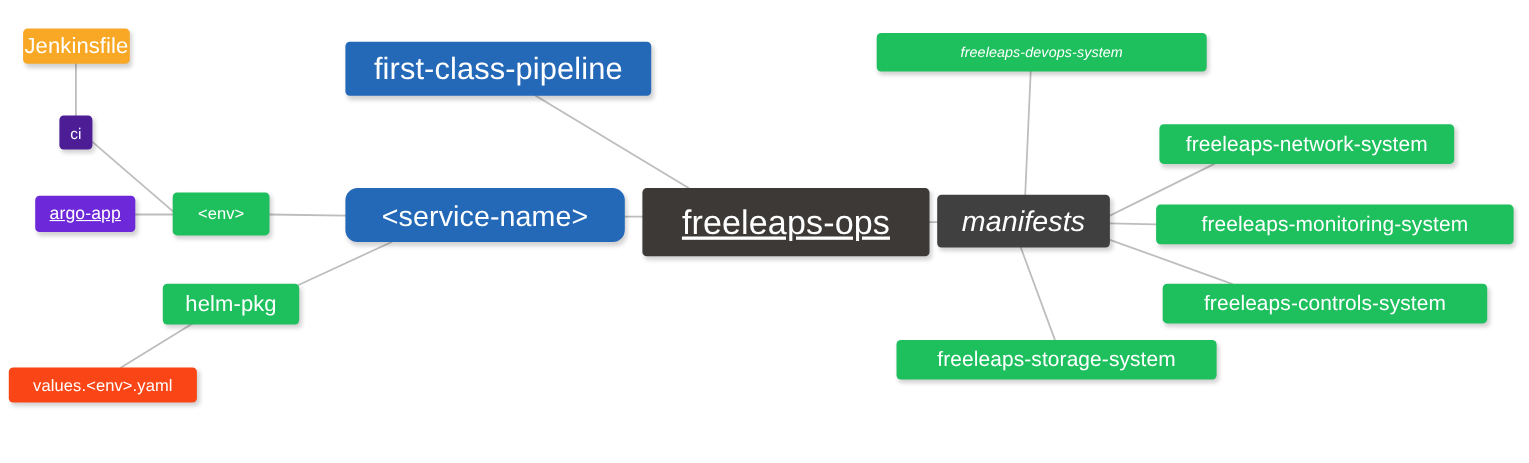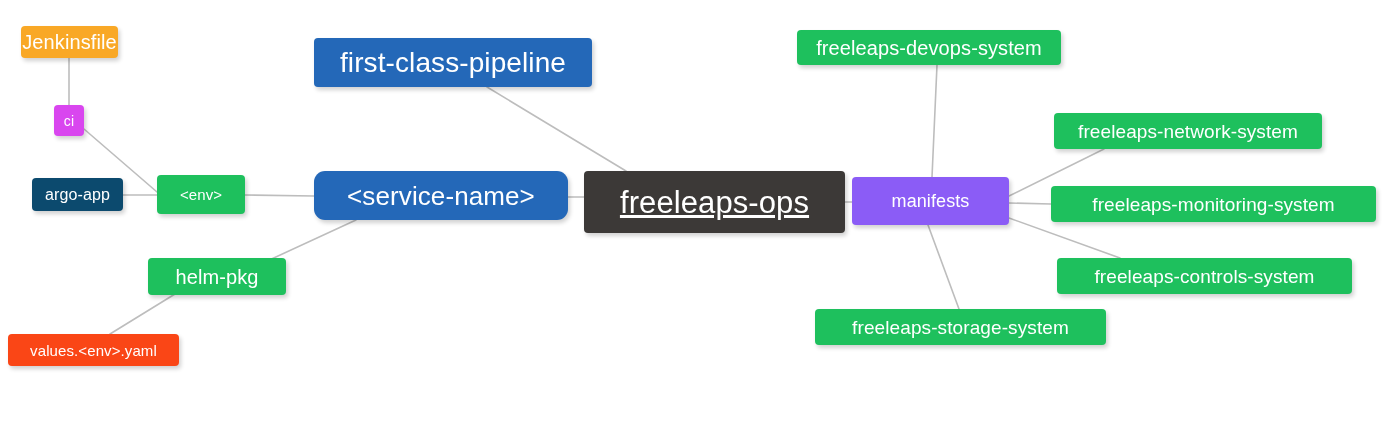--- a/index.html
+++ b/index.html
@@ -60,48 +60,48 @@
       <line x1="1009" y1="196" x2="1104" y2="149" stroke="#bdbdbd" stroke-width="1.6" stroke-linecap="round"></line>
       <line x1="1009" y1="203" x2="1051" y2="204" stroke="#bdbdbd" stroke-width="1.6" stroke-linecap="round"></line>
       <line x1="1009" y1="218" x2="1120" y2="258" stroke="#bdbdbd" stroke-width="1.6" stroke-linecap="round"></line>
       <line x1="928" y1="225" x2="959" y2="309" stroke="#bdbdbd" stroke-width="1.6" stroke-linecap="round"></line>
     </svg>
 
   <div id="node-layer">
       <div class="node" style="left: 21px; top: 26px; width: 97px; height: 32px; background: rgb(249, 168, 38); font-size: 20px;">
         <span>Jenkinsfile</span>
       </div>
-      <div class="node" style="left: 54px; top: 105px; width: 30px; height: 31px; background: #d946ef; font-size: 14px;">
+      <div class="node" style="left: 54px; top: 105px; width: 30px; height: 31px; background: #4c1d95; font-size: 14px;">
         <span>ci</span>
       </div>
-      <div class="node" style="left: 32px; top: 178px; width: 91px; height: 33px; background: #0c4a6e; font-size: 16px;">
+      <div class="node" style="left: 32px; top: 178px; width: 91px; height: 33px; background: #6d28d9; font-size: 16px; text-decoration: underline;">
         <span>argo-app</span>
       </div>
       <div class="node" style="left: 157px; top: 175px; width: 88px; height: 39px; background: rgb(30, 192, 93); font-size: 15px;">
         <span>&lt;env&gt;</span>
       </div>
-      <div class="node" style="left: 148px; top: 258px; width: 138px; height: 37px; background: rgb(30, 192, 93); font-size: 20px;">
+      <div class="node" style="left: 148px; top: 258px; width: 124px; height: 37px; background: rgb(30, 192, 93); font-size: 20px;">
         <span>helm-pkg</span>
       </div>
       <div class="node" style="left: 8px; top: 334px; width: 171px; height: 32px; background: rgb(250, 70, 22); font-size: 15px;">
         <span>values.&lt;env&gt;.yaml</span>
       </div>
       <div class="node" style="left: 314px; top: 38px; width: 278px; height: 49px; background: rgb(36, 104, 184); font-size: 28px;">
         <span>first-class-pipeline</span>
       </div>
       <div class="node" style="left: 314px; top: 171px; width: 254px; height: 49px; background: rgb(36, 104, 184); font-size: 26px; border-radius: 11px;">
         <span>&lt;service-name&gt;</span>
       </div>
       <div class="node" style="left: 584px; top: 171px; width: 261px; height: 62px; background: rgb(60, 57, 55); font-size: 31px; text-decoration: underline;">
         <span>freeleaps-ops</span>
       </div>
-      <div class="node" style="left: 852px; top: 177px; width: 157px; height: 48px; background: #8b5cf6; font-size: 18px;">
+      <div class="node" style="left: 852px; top: 177px; width: 157px; height: 48px; background: #404040; font-size: 26px; font-style: italic;">
         <span>manifests</span>
       </div>
-      <div class="node" style="left: 797px; top: 30px; width: 264px; height: 35px; background: rgb(30, 192, 93); font-size: 20px;">
+      <div class="node" style="left: 797px; top: 30px; width: 300px; height: 35px; background: rgb(30, 192, 93); font-size: 13px; font-style: italic;">
         <span>freeleaps-devops-system</span>
       </div>
       <div class="node" style="left: 1054px; top: 113px; width: 268px; height: 36px; background: rgb(30, 192, 93); font-size: 19px;">
         <span>freeleaps-network-system</span>
       </div>
       <div class="node" style="left: 1051px; top: 186px; width: 325px; height: 36px; background: rgb(30, 192, 93); font-size: 19px;">
         <span>freeleaps-monitoring-system</span>
       </div>
       <div class="node" style="left: 1057px; top: 258px; width: 295px; height: 36px; background: rgb(30, 192, 93); font-size: 19px;">
         <span>freeleaps-controls-system</span>

